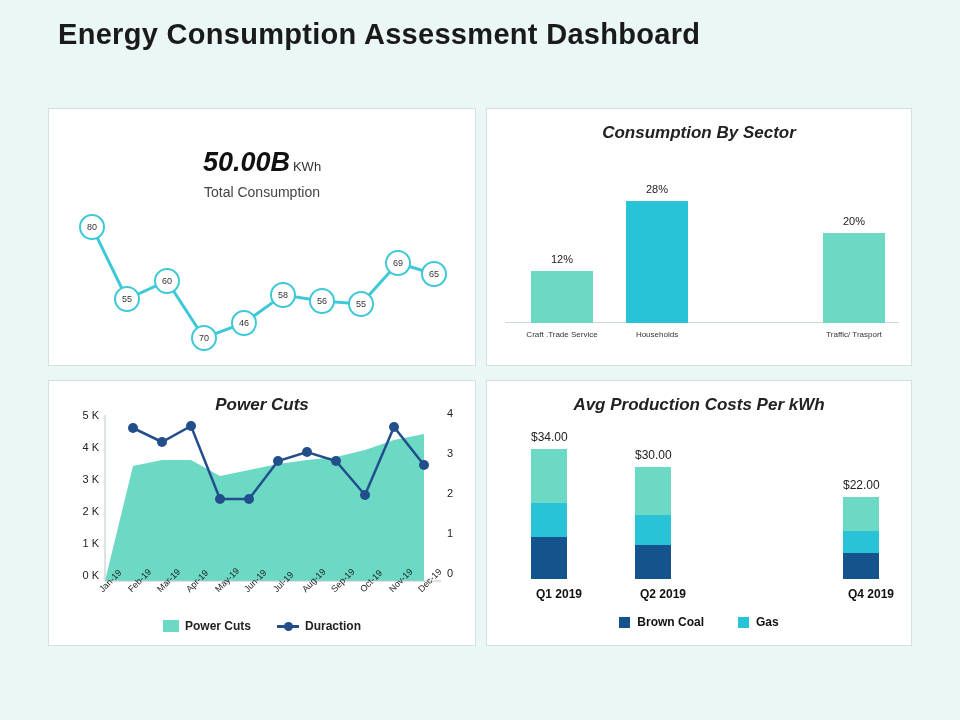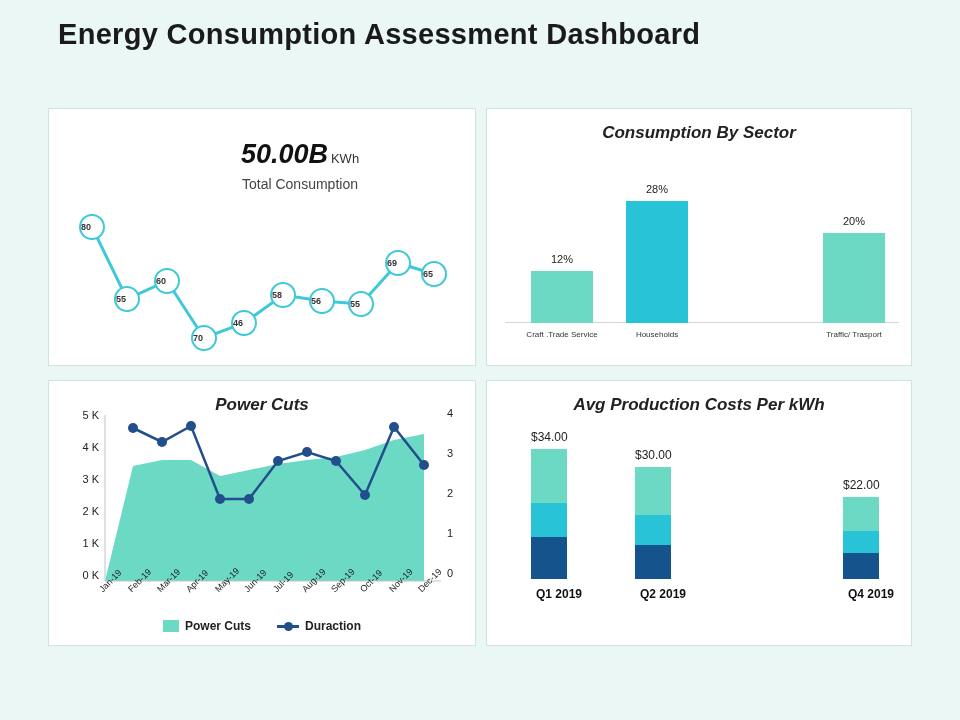--- a/index.html
+++ b/index.html
@@ -47,24 +47,23 @@
     top: 14px;
     font-size: 17px;
     font-weight: bold;
     font-style: italic;
     color: #222;
   }
 
   
   .kpi-wrap {
     position: absolute;
-    top: 30px;
-    width: 100%;
-    text-align: center;
-    padding-left: 38px;
+    top: 38px;
+    width: 100%;
+    text-align: center;
   }
   .kpi-value {
     font-size: 27px;
     font-weight: bold;
     font-style: italic;
     color: #111;
   }
   .kpi-unit {
     font-size: 13px;
     color: #333;
@@ -86,23 +85,22 @@
   .node {
     position: absolute;
     width: 26px;
     height: 26px;
     border-radius: 50%;
     background: #ffffff;
     border: 2px solid #3fc8d7;
     box-sizing: border-box;
     font-size: 9px;
     color: #333;
-    text-align: left;
+    text-align: center;
     line-height: 22px;
-    font-weight: bold;
   }
 
   
   .sector-plot {
     position: absolute;
     left: 0;
     top: 42px;
     width: 426px;
     height: 210px;
   }
@@ -373,15 +371,25 @@
 
       <div class="cbar" style="left:356px;">
         <div class="val">$22.00</div>
         <div class="seg" style="height:34px; background:#6bd9c4;"></div>
         <div class="seg" style="height:22px; background:#29c3d8;"></div>
         <div class="seg" style="height:26px; background:#15538c;"></div>
         <div class="lab">Q4 2019</div>
       </div>
     </div>
 
+    <div class="costs-legend">
+      <div class="li">
+        <span class="sq" style="background:#15538c;"></span>
+        <span>Brown Coal</span>
+      </div>
+      <div class="li">
+        <span class="sq" style="background:#29c3d8;"></span>
+        <span>Gas</span>
+      </div>
+    </div>
   </div>
 
 </div>
 
 </body></html>

